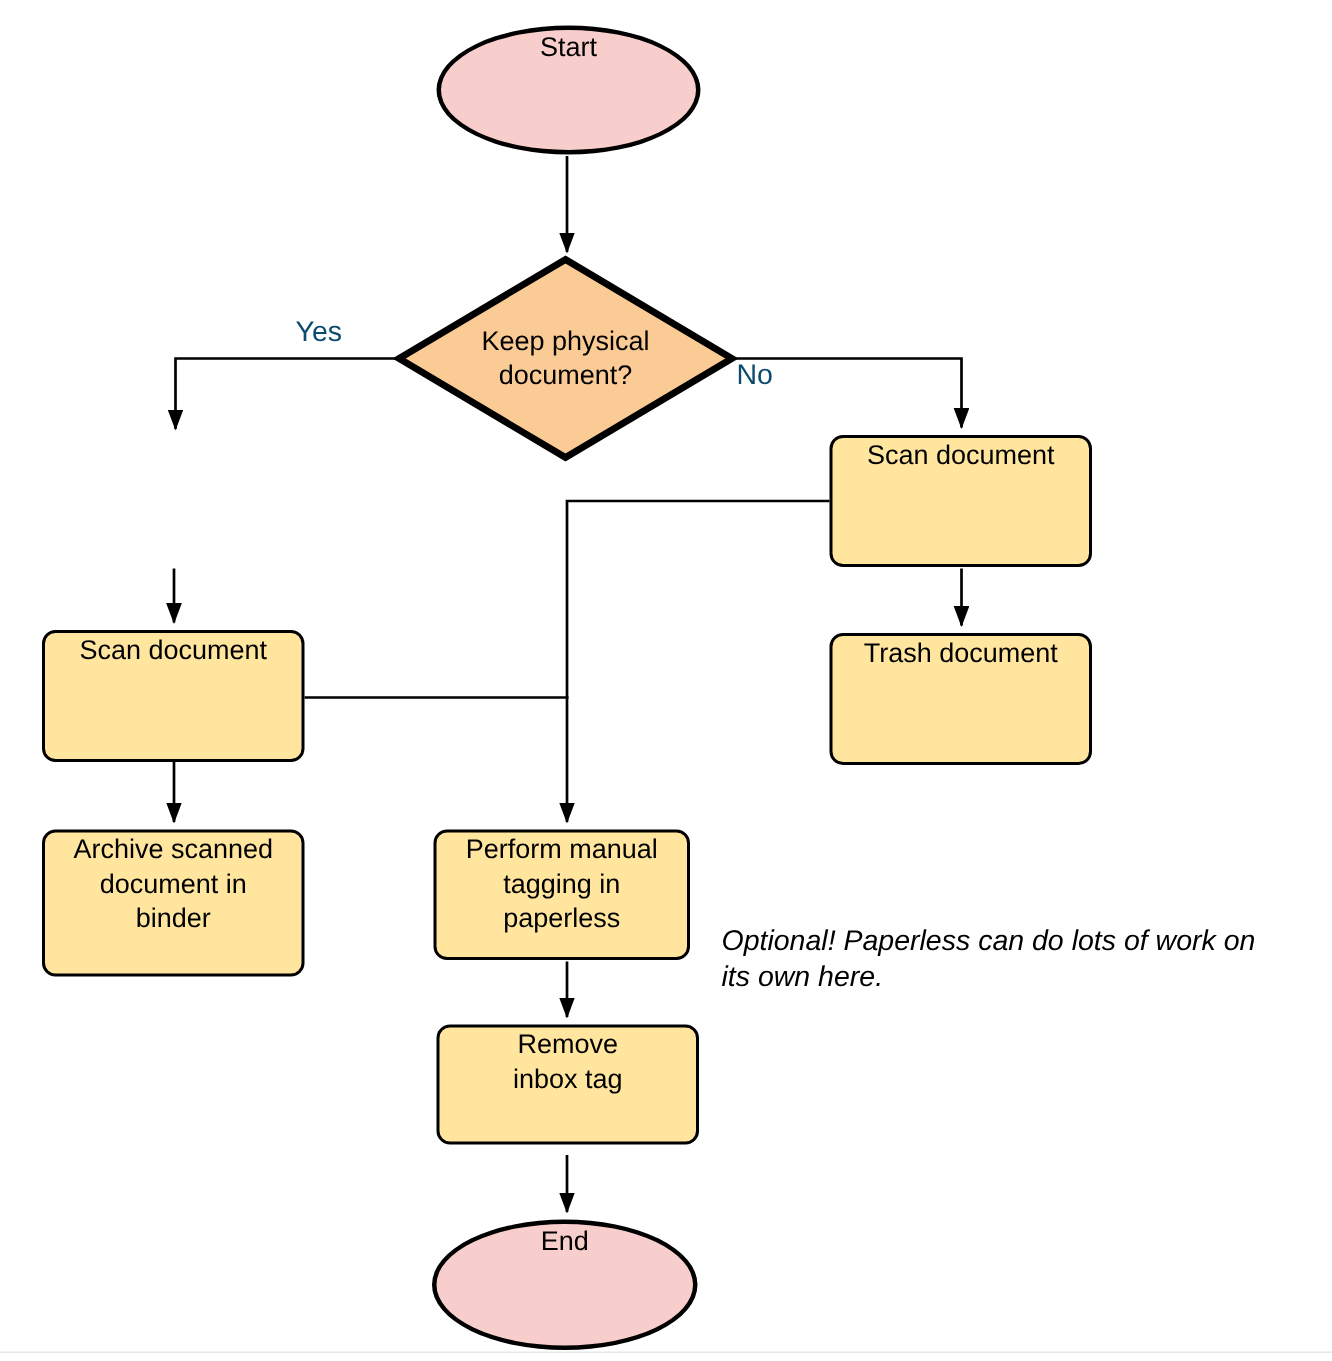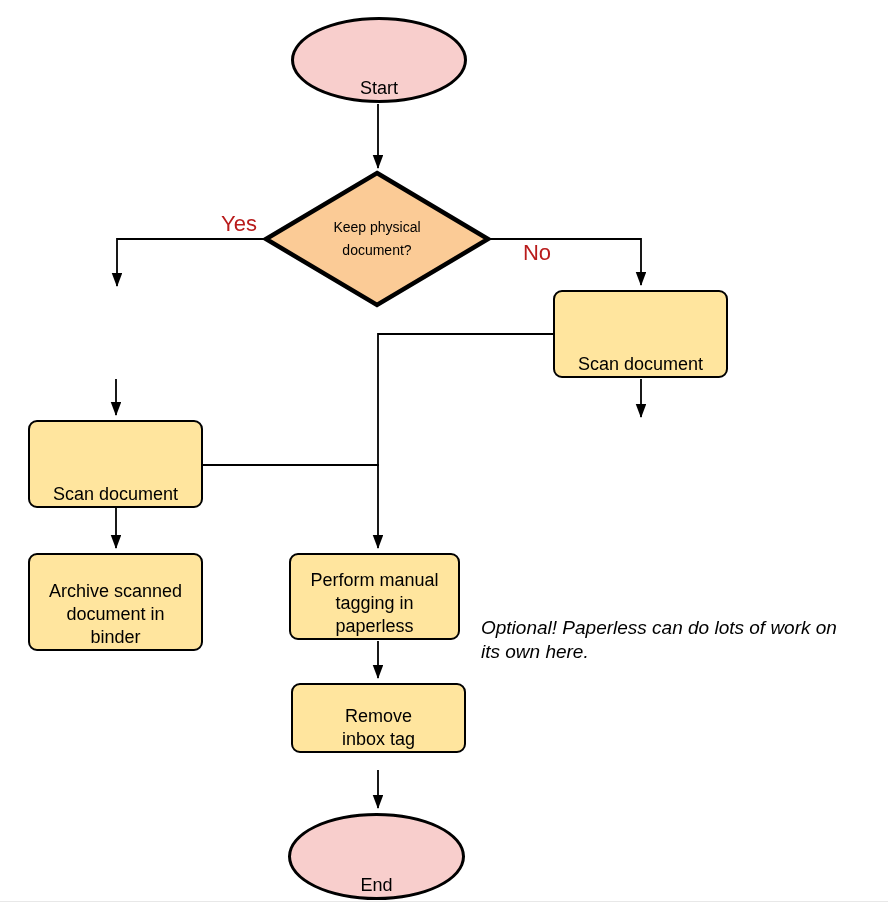--- a/index.html
+++ b/index.html
@@ -33,21 +33,21 @@
   }
   svg.wires polygon.diamond {
     fill: var(--decision-fill);
     stroke: var(--stroke);
     stroke-width: 4.5;
     stroke-linejoin: miter;
   }
   .node {
     position: absolute;
     display: flex;
-    align-items: flex-end;
+    align-items: flex-start;
     justify-content: center;
     text-align: center;
     font-size: 18px;
     line-height: 23px;
     color: #000;
   }
   .label { white-space: pre-line; }
   .process {
     background: var(--process-fill);
     border: 2.8px solid var(--stroke);
@@ -57,30 +57,30 @@
     background: var(--terminator-fill);
     border: 3.2px solid var(--stroke);
     border-radius: 50%;
   }
   .decision-label {
     position: absolute;
     display: flex;
     align-items: center;
     justify-content: center;
     text-align: center;
-    font-size: 14px;
+    font-size: 18px;
     line-height: 23px;
     color: #000;
   }
   .edge-label {
     position: absolute;
     width: 60px;
-    text-align: right;
-    font-size: 22px;
-    color: #b91c1c;
+    text-align: left;
+    font-size: 19px;
+    color: #0c4a6e;
   }
   .annotation {
     position: absolute;
     font-size: 19px;
     font-style: italic;
     line-height: 24px;
     color: #000;
     white-space: pre-line;
   }
   .bottom-divider {
@@ -142,28 +142,31 @@
   <div class="node process" style="left:28px; top:553px; width:175px; height:98px;">
     <span class="label">Archive scanned
 document in
 binder</span>
   </div>
 
   <div class="node process" style="left:553px; top:290px; width:175px; height:88px;">
     <span class="label">Scan document</span>
   </div>
 
+  <div class="node process" style="left:553px; top:422px; width:175px; height:88px;">
+    <span class="label">Trash document</span>
+  </div>
 
   <div class="node process" style="left:289px; top:553px; width:171px; height:87px;">
     <span class="label">Perform manual
 tagging in
 paperless</span>
   </div>
 
-  <div class="node process" style="left:291px; top:683px; width:175px; height:70px;">
+  <div class="node process" style="left:291px; top:683px; width:175px; height:80px;">
     <span class="label">Remove
 inbox tag</span>
   </div>
 
   <div class="node terminator" style="left:288px; top:813px; width:177px; height:87px;">
     <span class="label">End</span>
   </div>
 
   <div class="annotation" style="left:481px; top:592px; width:410px;">
     <span>Optional! Paperless can do lots of work on

